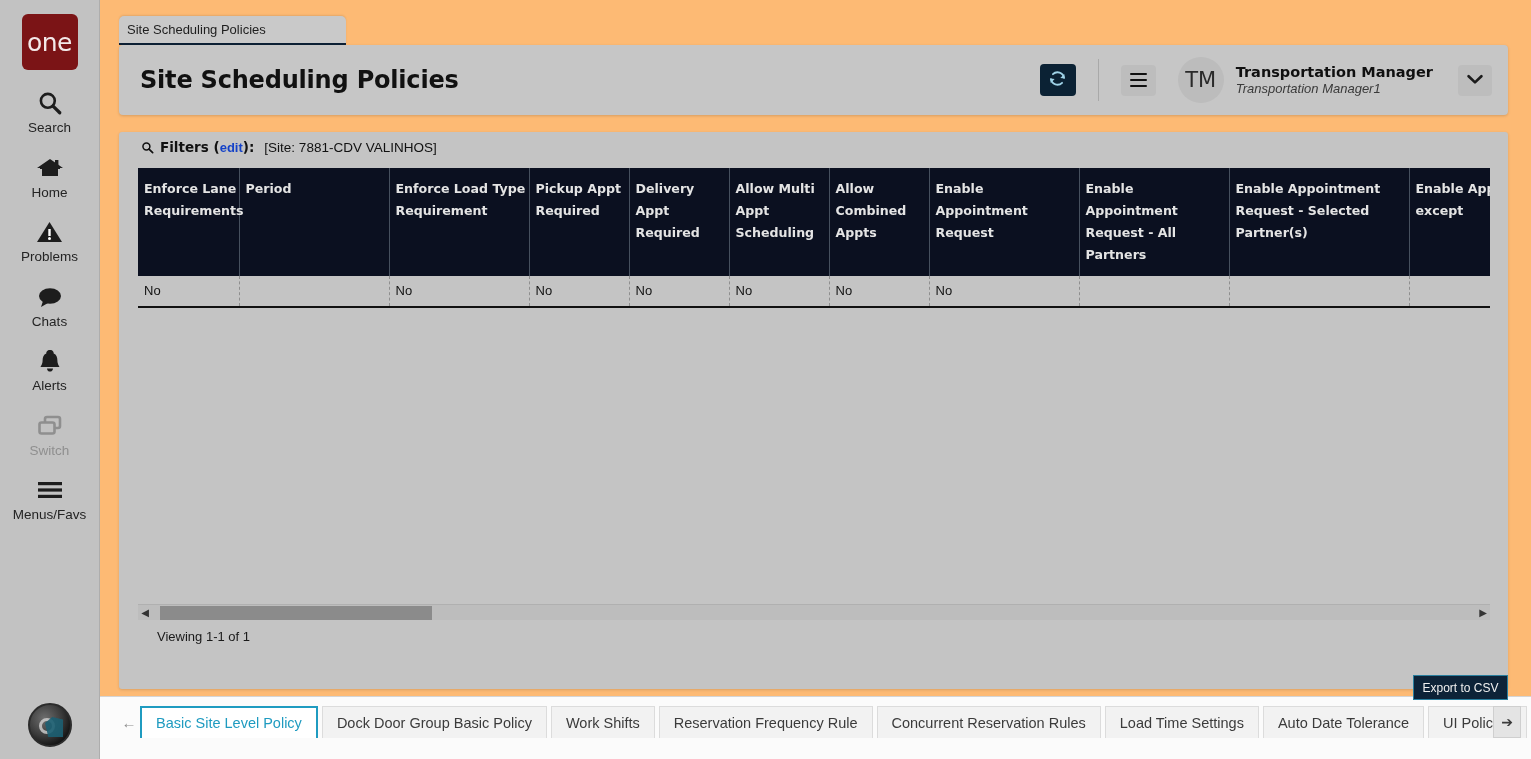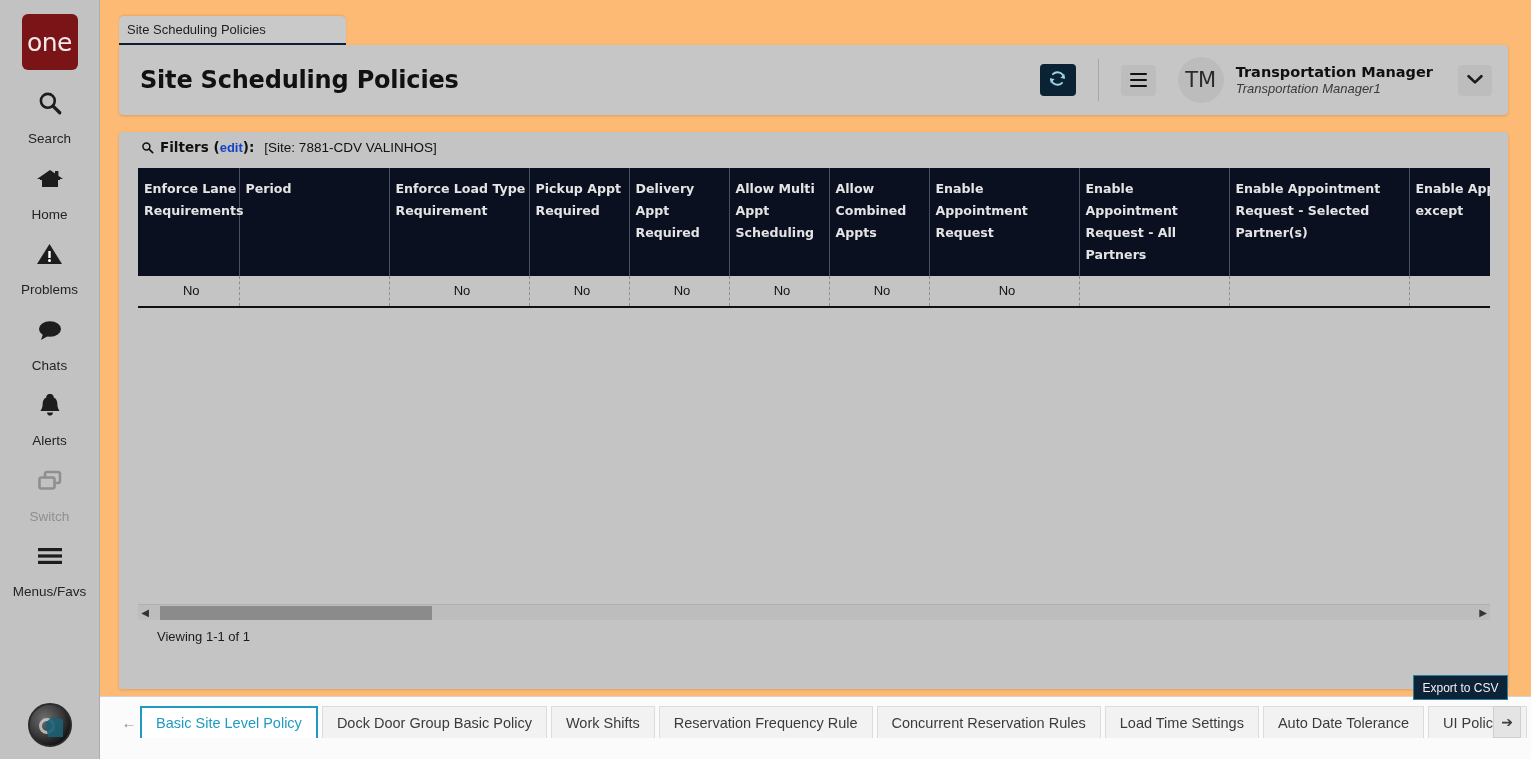--- a/index.html
+++ b/index.html
@@ -40,21 +40,21 @@
     display: flex; flex-direction: column; align-items: center;
     color: #242424;
     cursor: pointer;
   }
   .rail-item.disabled { color: #8f8f8f; }
   .rail-ico {
     height: 30px; display: flex; align-items: center; justify-content: center;
   }
   .rail-ico svg { display: block; }
   .rail-label {
-    font-size: 13.5px; margin-top: 14px; line-height: 1;
+    font-size: 13.5px; margin-top: 3px; line-height: 1;
   }
   #rail-avatar {
     position: absolute; left: 28px; bottom: 12px;
     width: 44px; height: 44px; border-radius: 50%;
     background: radial-gradient(circle at 36% 34%, #6e6e6e 0%, #3a3a3a 48%, #111 78%);
     border: 2px solid #2c2c2c;
     overflow: hidden;
   }
   #rail-avatar .head {
     position: absolute; right: 7px; top: 12px;
@@ -191,21 +191,20 @@
   table.grid thead th:last-child { border-right: none; }
   table.grid tbody td {
     background: #c4c4c4;
     color: #111;
     font-size: 13px;
     padding: 7px 0 8px 6px;
     height: 28px;
     border-right: 1px dashed #8e8e8e;
     border-bottom: 2px solid #111;
     vertical-align: top;
-    text-align: center;
   }
   table.grid tbody td:last-child { border-right: none; }
 
   
   #hscroll {
     position: absolute; left: 138px; top: 604px;
     width: 1352px; height: 16px;
     background: #bdbdbd;
     border-top: 1px solid #b0b0b0;
     display: flex; align-items: center;

